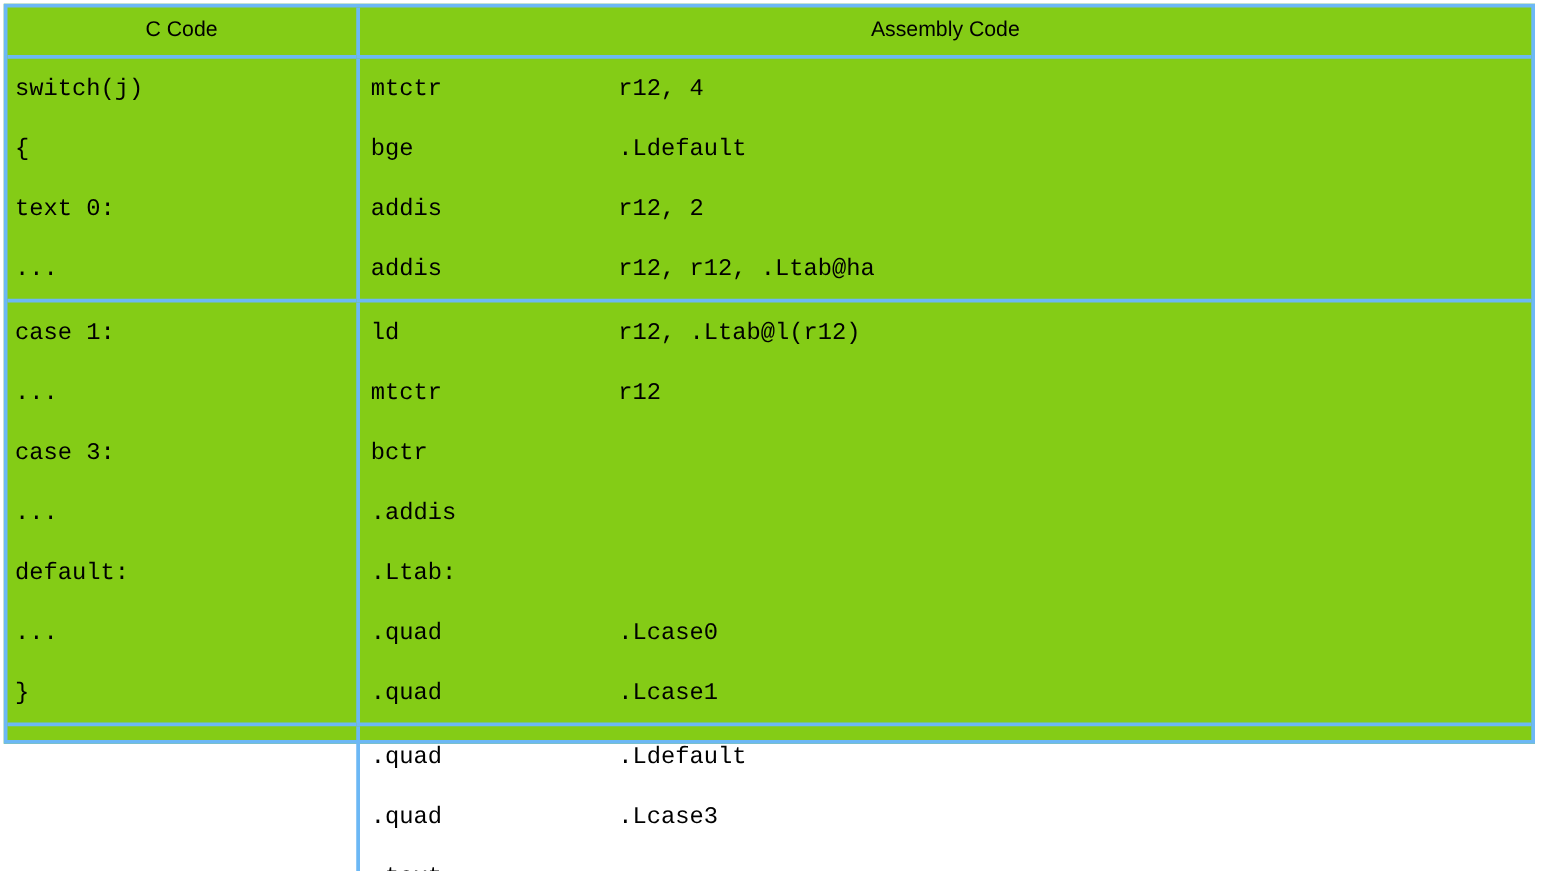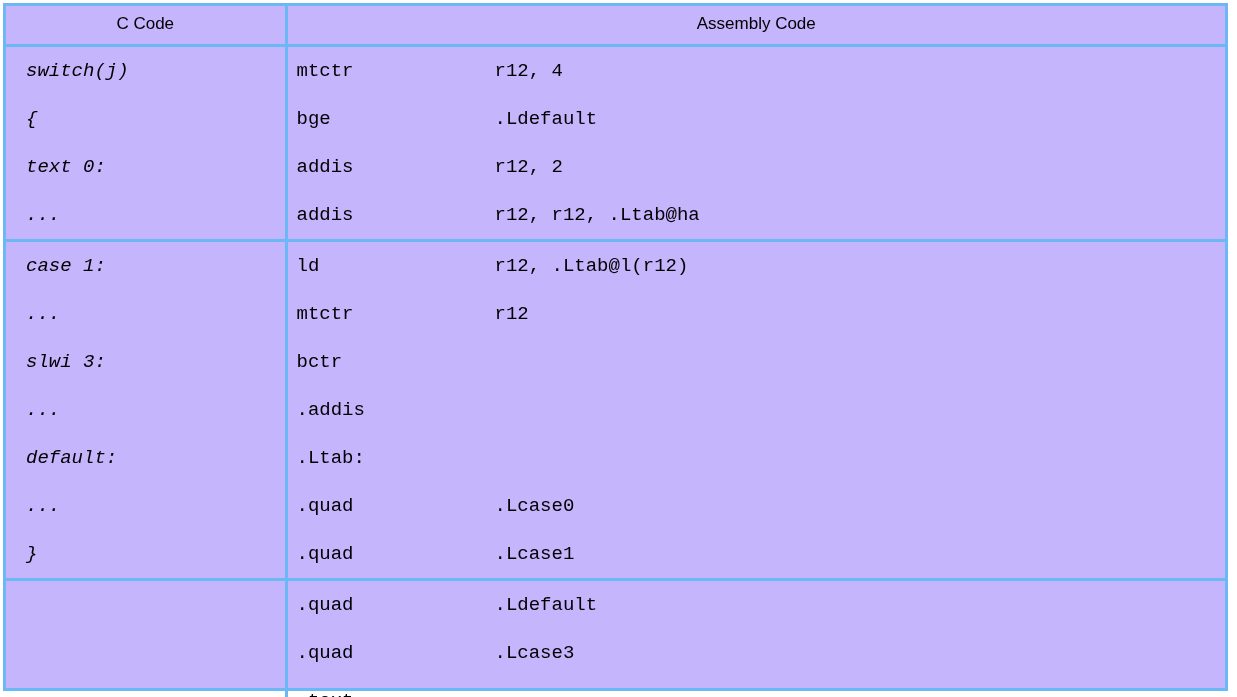--- a/index.html
+++ b/index.html
@@ -15,25 +15,25 @@
     font-family: "Liberation Sans", sans-serif;
     -webkit-font-smoothing: antialiased;
   }
 
   
   #table-wrap {
     position: absolute;
     left: 3px;
     top: 3px;
     width: 1225px;
-    height: 688px;
+    height: 592px;
     box-sizing: border-box;
     border: 3px solid var(--rule);
     border-top-width: 3px;
-    background: #c4b5fd;
+    background: #84cc16;
   }
   :root {
     --rule: #6cb8f5;
     --ink: #000000;
   }
 
   table.codetable {
     border-collapse: collapse;
     table-layout: fixed;
     width: 100%;
@@ -83,21 +83,21 @@
   .line {
     display: block;
     height: 48px;
     line-height: 48px;
     white-space: pre;
     font-family: "Liberation Mono", "DejaVu Sans Mono", monospace;
     font-size: 19px;
     color: var(--ink);
     overflow: hidden;
   }
-  td.col-c .line { padding-left: 20px; font-style: italic; }
+  td.col-c .line { padding-left: 6px; }
   td.col-a .line { padding-left: 9px; }
 
   .mnemonic {
     display: inline-block;
     width: 198px;
     white-space: pre;
   }
   .operand {
     white-space: pre;
   }
@@ -134,21 +134,21 @@
               <span class="line"><span class="mnemonic">addis</span><span class="operand">r12, 2</span></span>
               <span class="line"><span class="mnemonic">addis</span><span class="operand">r12, r12, .Ltab@ha</span></span>
             </span>
           </td>
         </tr>
         <tr class="section sep-double">
           <td class="col-c">
             <span class="lines">
               <span class="line">case 1:</span>
               <span class="line">...</span>
-              <span class="line">slwi 3:</span>
+              <span class="line">case 3:</span>
               <span class="line">...</span>
               <span class="line">default:</span>
               <span class="line">...</span>
               <span class="line">}</span>
             </span>
           </td>
           <td class="col-a">
             <span class="lines">
               <span class="line"><span class="mnemonic">ld</span><span class="operand">r12, .Ltab@l(r12)</span></span>
               <span class="line"><span class="mnemonic">mtctr</span><span class="operand">r12</span></span>

